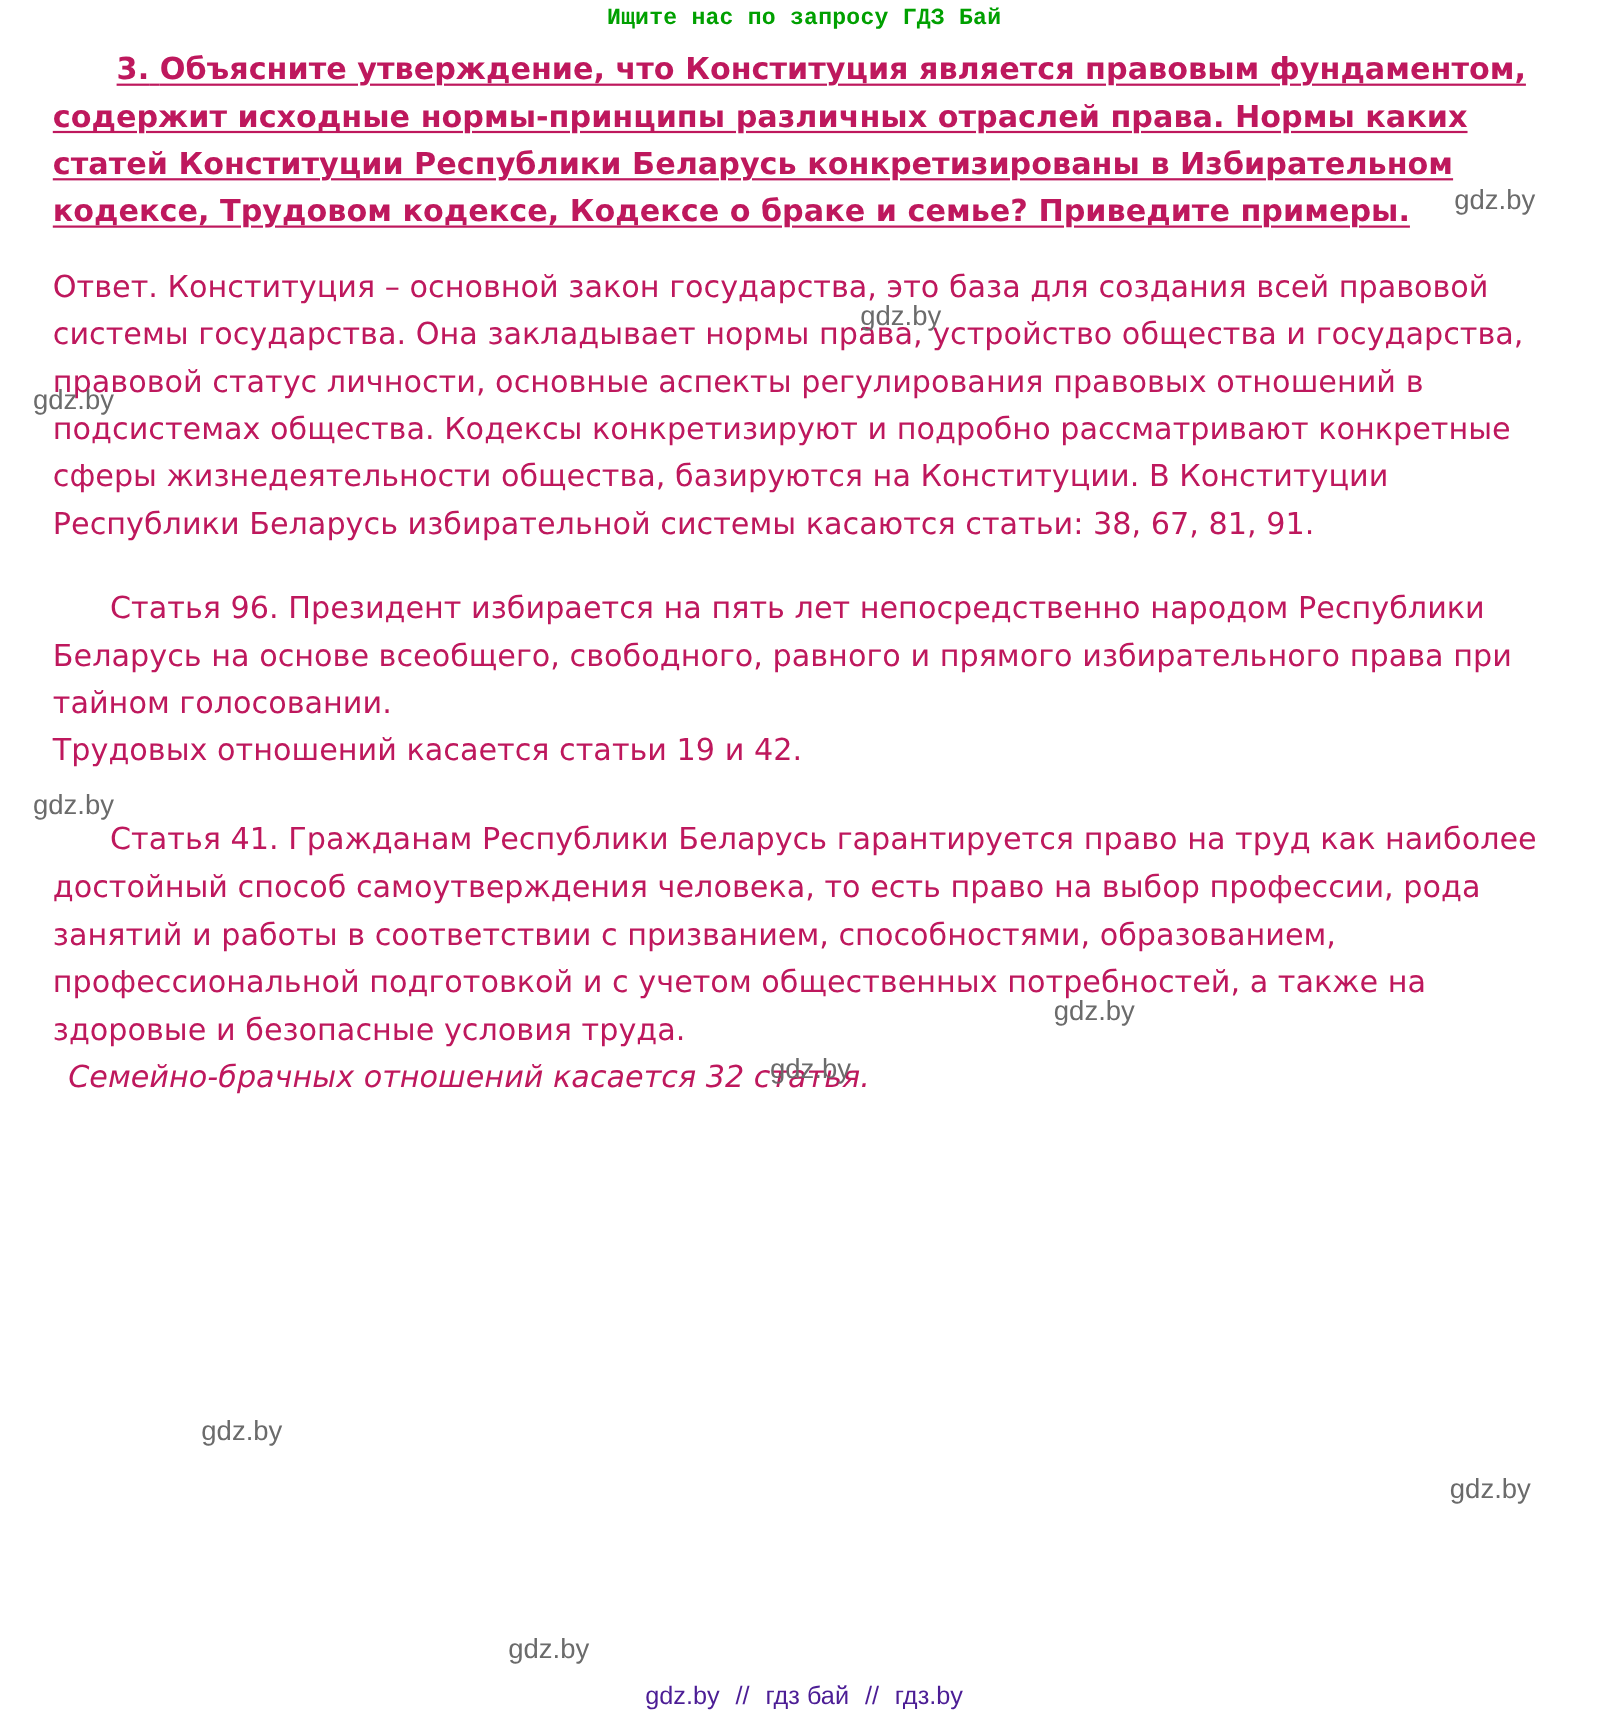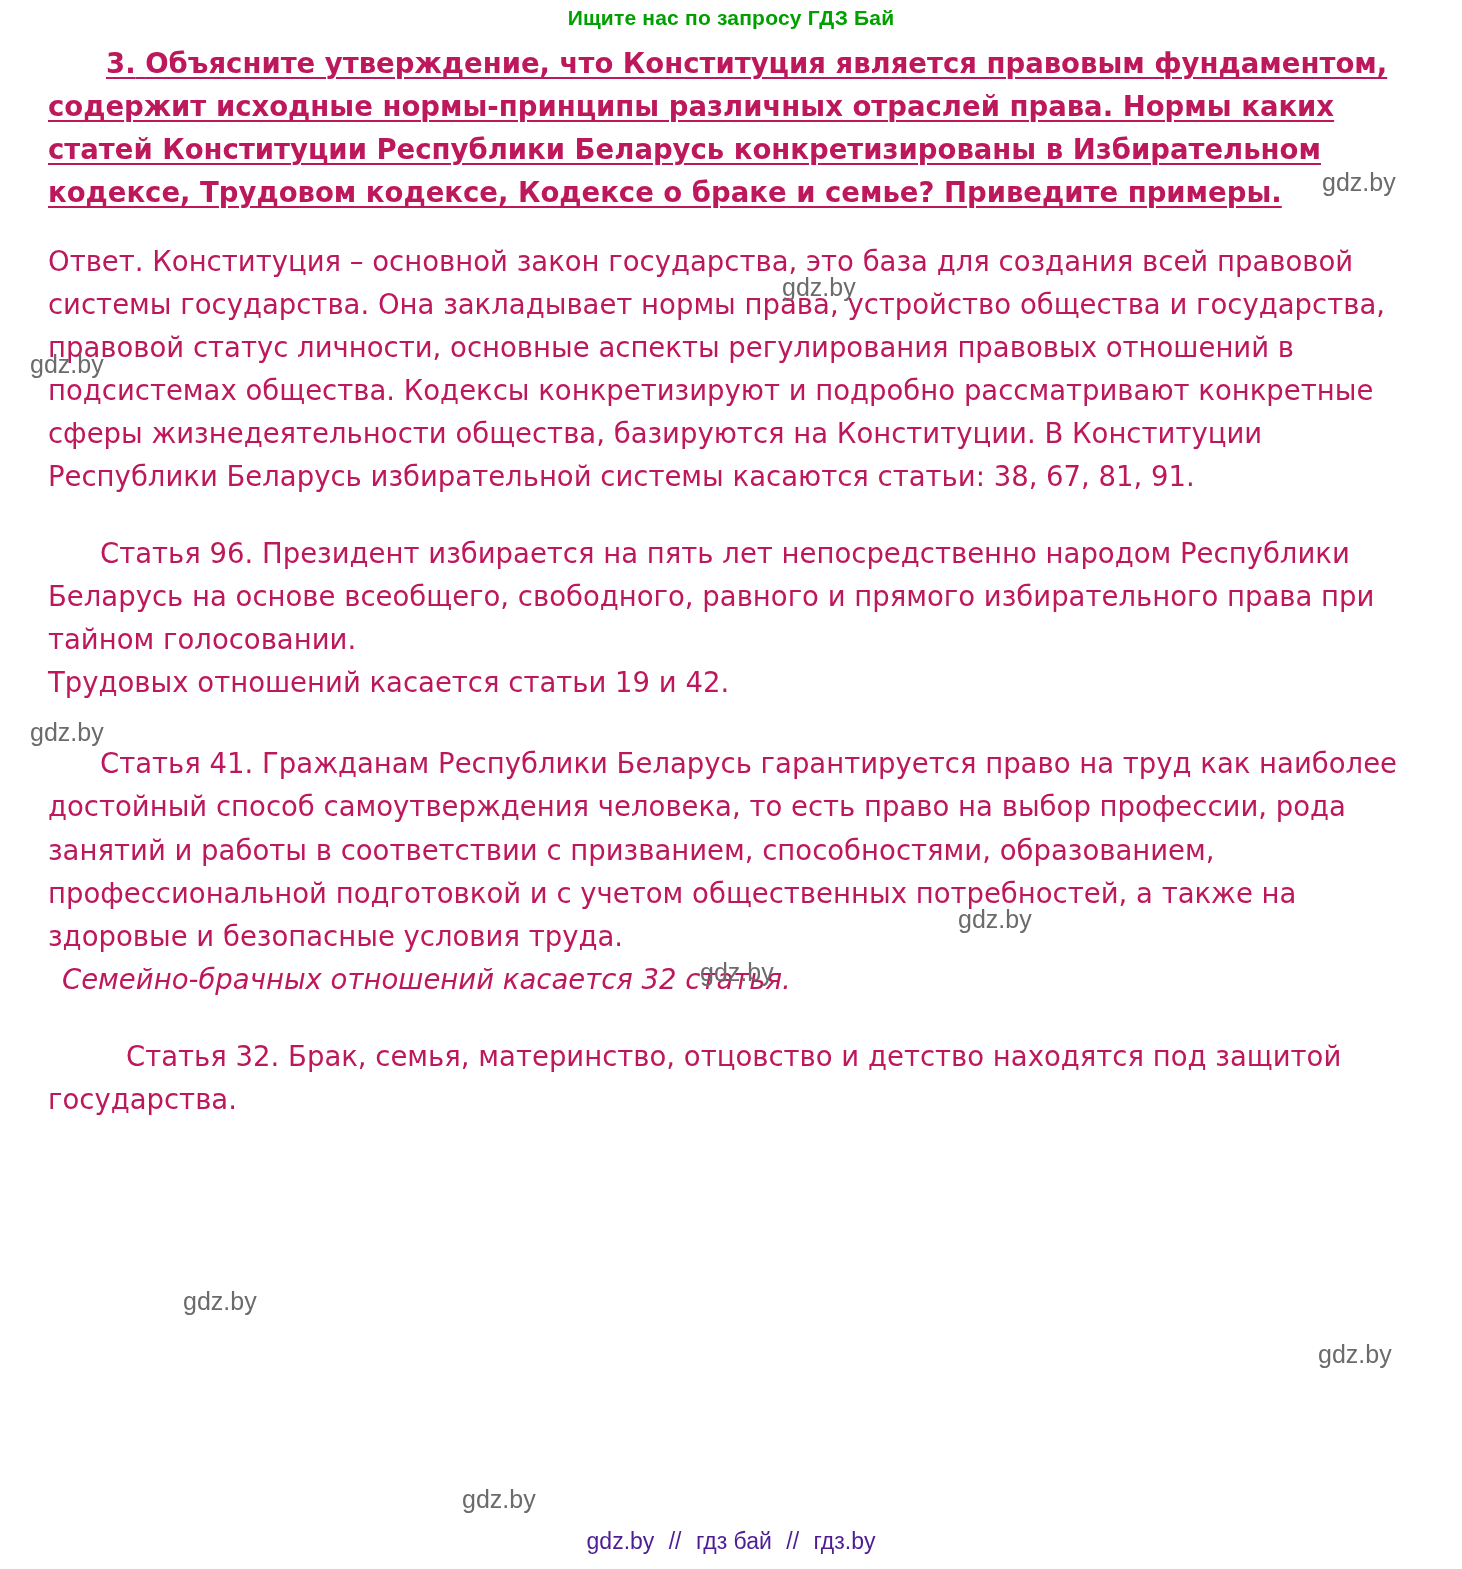--- a/index.html
+++ b/index.html
@@ -21,21 +21,21 @@
     height: 1569px;
   }
   .top-banner {
     position: absolute;
     top: 6px;
     left: 0;
     width: 100%;
     text-align: center;
     color: #00a000;
     font-size: 21px;
-    font-family: Liberation Sans, sans-serif;
+    font-family: Liberation Mono, monospace;
     font-weight: 600;
     letter-spacing: 0.2px;
   }
   .content {
     position: absolute;
     top: 42px;
     left: 48px;
     width: 1380px;
   }
   p {
@@ -126,21 +126,20 @@
     <p class="para">Трудовых отношений касается статьи 19 и 42.</p>
 
     <div class="gap-lg"></div>
 
     <p class="para indent">Статья 41. Гражданам Республики Беларусь гарантируется право на труд как наиболее достойный способ самоутверждения человека, то есть право на выбор профессии, рода занятий и работы в соответствии с призванием, способностями, образованием, профессиональной подготовкой и с учетом общественных потребностей, а также на здоровые и безопасные условия труда.</p>
 
     <p class="para indent-sm">Семейно-брачных отношений касается 32 статья.</p>
 
     <div class="gap-md"></div>
 
-    <p class="para indent-lg">Статья 32. Брак, семья, материнство, отцовство и детство находятся под защитой государства.</p>
 
   </div>
 
   <div class="wm wm-1">gdz.by</div>
   <div class="wm wm-2">gdz.by</div>
   <div class="wm wm-3">gdz.by</div>
   <div class="wm wm-4">gdz.by</div>
   <div class="wm wm-5">gdz.by</div>
   <div class="wm wm-6">gdz.by</div>
   <div class="wm wm-7">gdz.by</div>

